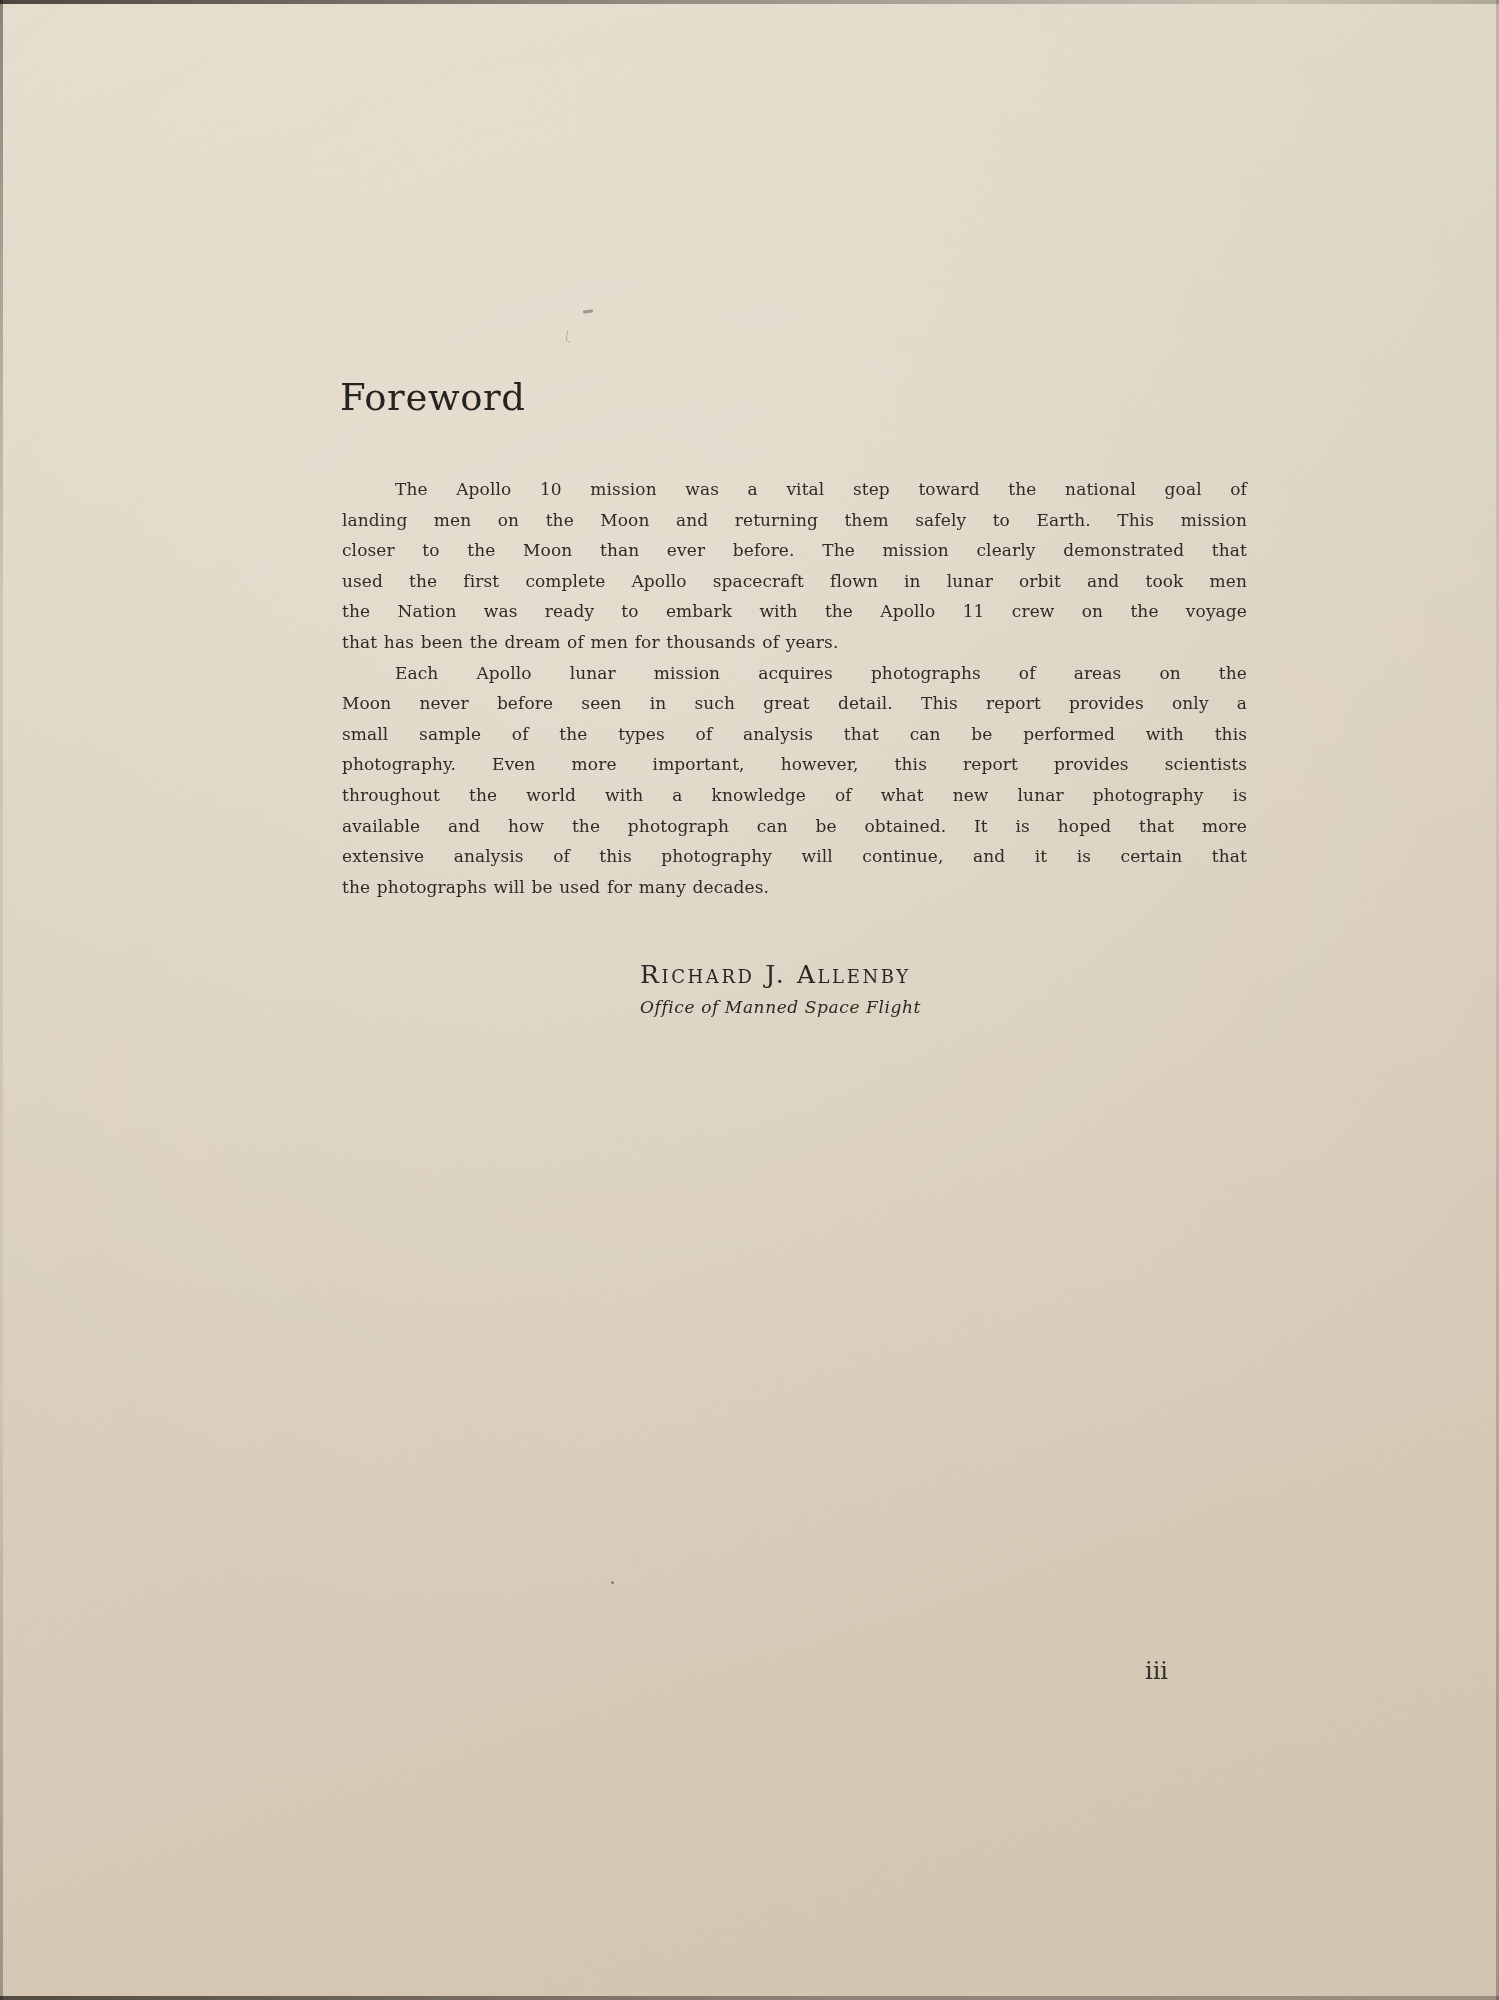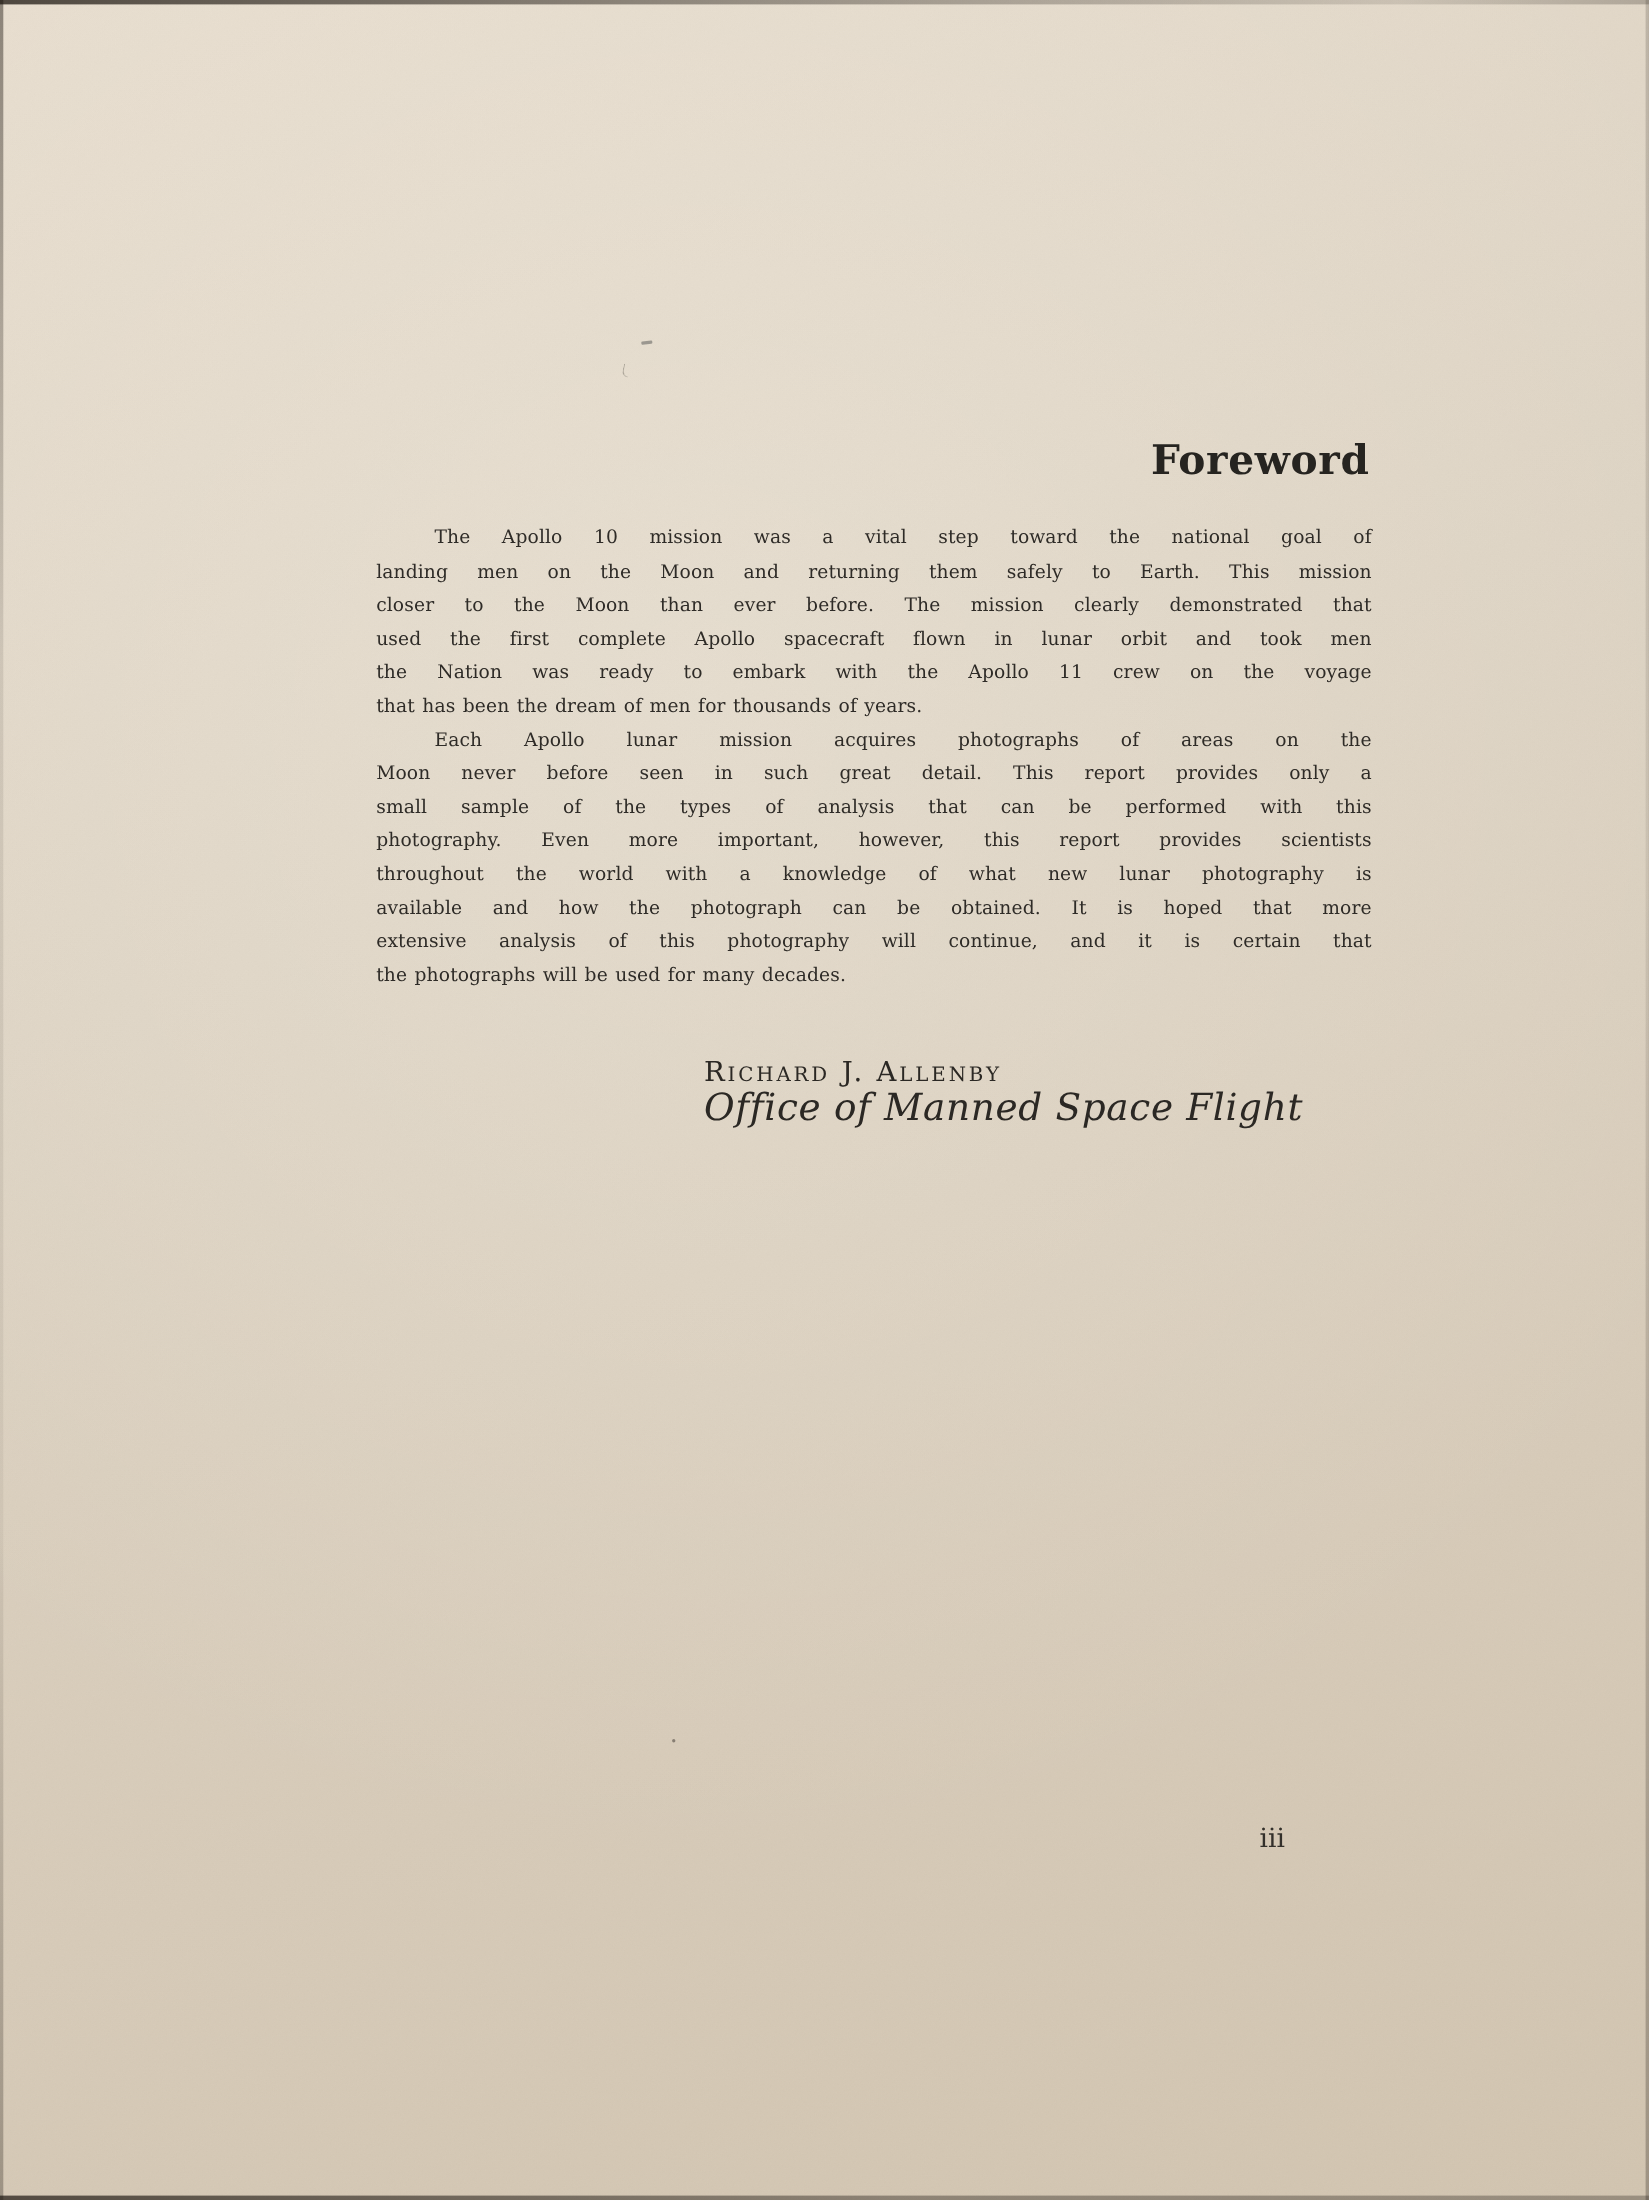--- a/index.html
+++ b/index.html
@@ -40,27 +40,27 @@
   .edge-left {
     top: 0; bottom: 0; left: 0; width: 3px;
     background: linear-gradient(to bottom, rgba(28,22,16,0.45), rgba(28,22,16,0.10) 30%, rgba(28,22,16,0.05) 70%, rgba(28,22,16,0.30));
   }
   .edge-right {
     top: 0; bottom: 0; right: 0; width: 3px;
     background: linear-gradient(to bottom, rgba(28,22,16,0.18), rgba(28,22,16,0.08) 40%, rgba(28,22,16,0.28));
   }
   .page-title {
     position: absolute;
-    top: 396px;
+    top: 376px;
     left: 340px;
     width: 905px;
     margin: 0;
-    text-align: right;
+    text-align: left;
     font-size: 37px;
-    font-weight: bold;
+    font-weight: normal;
     letter-spacing: 0.6px;
     color: #262420;
   }
   .body-text {
     position: absolute;
     top: 474px;
     left: 342px;
     width: 905px;
     font-size: 17px;
     line-height: 30.6px;
@@ -84,21 +84,21 @@
   }
   .sig-name {
     font-variant: small-caps;
     font-size: 25px;
     line-height: 34px;
     letter-spacing: 2.6px;
     color: #2b2824;
   }
   .sig-office {
     font-style: italic;
-    font-size: 34px;
+    font-size: 17px;
     line-height: 30px;
     letter-spacing: 0.6px;
     color: #2b2824;
   }
   .page-number {
     position: absolute;
     top: 1657px;
     left: 1145px;
     width: 100px;
     font-size: 24px;

